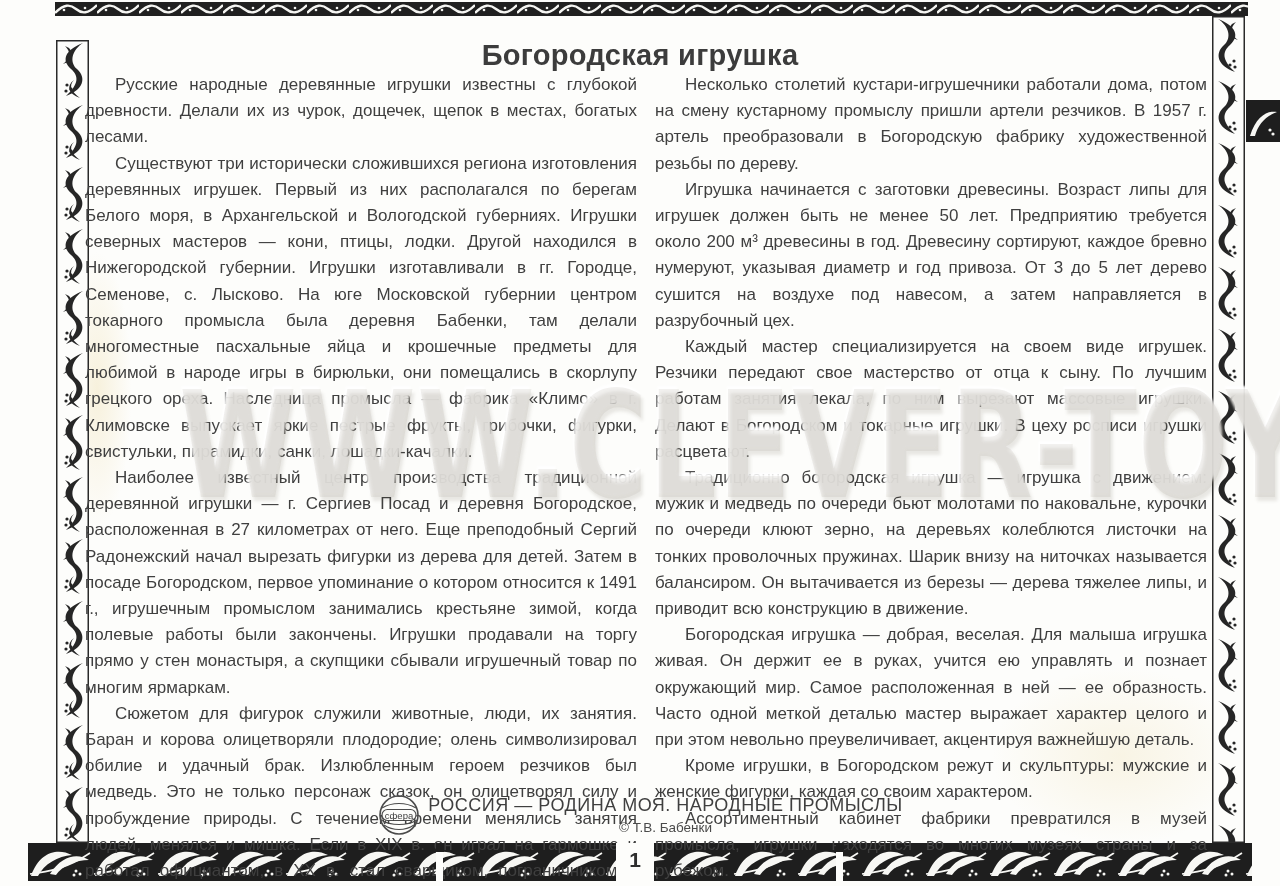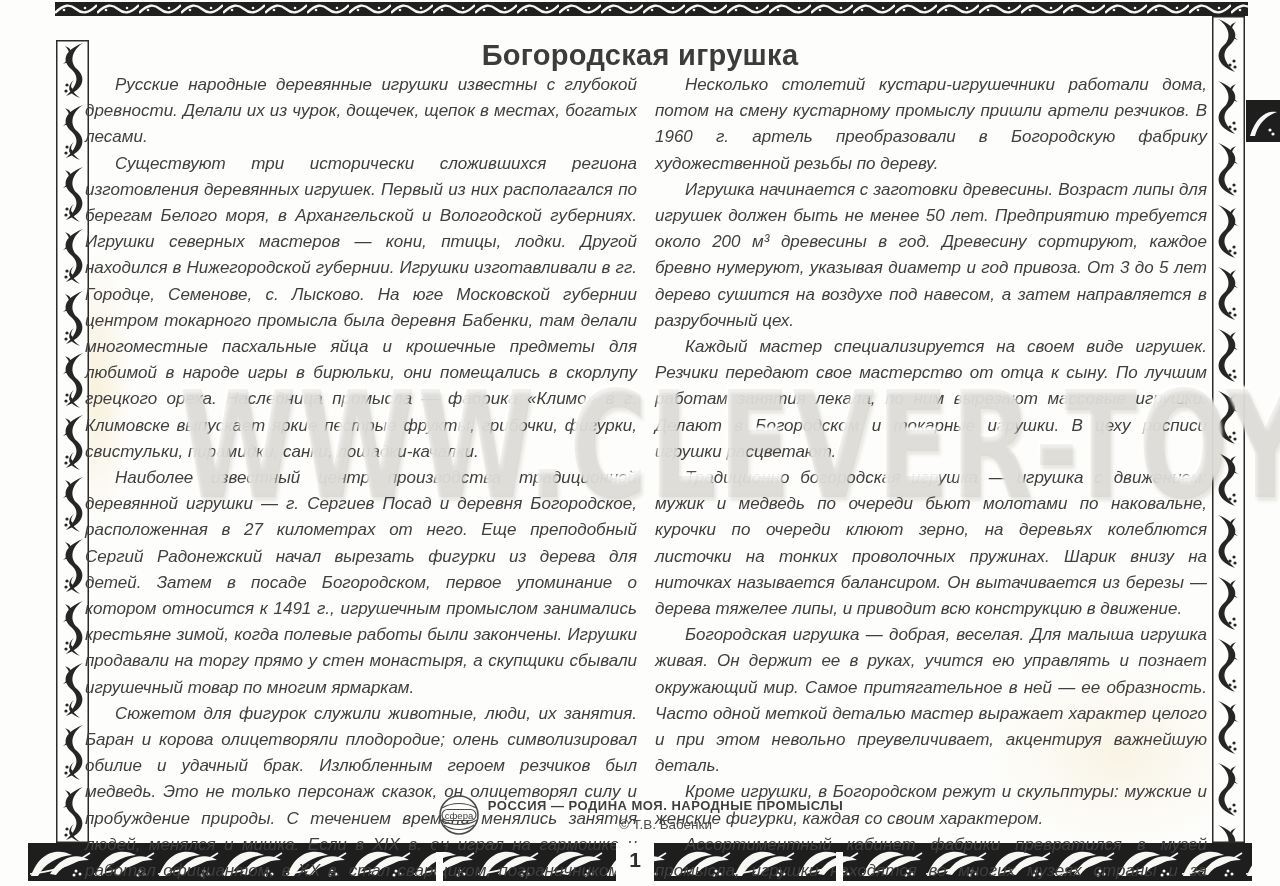--- a/index.html
+++ b/index.html
@@ -14,37 +14,37 @@
     color:#3c3c3c; letter-spacing:0.3px;
   }
   .columns {
     position:absolute; top:72px; left:85px; width:1122px;
     display:flex; gap:18px; z-index:2;
   }
   .col {
     width:552px; font-size:17px; line-height:26.2px;
     color:#3f3f3f; text-align:justify;
   }
-  .col p { margin:0; text-indent:30px;font-style:italic; }
+  .col p { margin:0; text-indent:30px; }
   .watermark {
     position:absolute; top:376px; left:0; width:1280px;
     text-align:center; z-index:4; pointer-events:none;
     font-family:"DejaVu Sans",sans-serif; font-weight:bold;
     font-size:148px; line-height:140px; letter-spacing:2px;
     transform:scaleX(0.72); transform-origin:50% 50%;
     color:rgba(128,118,100,0.10);
     text-shadow:3px 4px 4px rgba(80,72,58,0.12), -2px -3px 3px rgba(255,255,255,0.95);
     white-space:nowrap;
   }
   .footer {
     position:absolute; top:793px; left:0; width:100%;
     display:flex; justify-content:center; align-items:center; gap:7px; z-index:2;
   }
   .footer-lines { text-align:center; }
-  .series-title { font-size:13px; font-weight:bold; color:#3f3f3f; letter-spacing:0.5px; }
+  .series-title { font-size:18px; font-weight:normal; color:#3f3f3f; letter-spacing:0.5px; }
   .copyright { font-size:13.5px; color:#4a4a4a; margin-top:4px; }
   .band { position:absolute; z-index:1; }
   .band-top    { left:55px;   top:2px; }
   .band-left   { left:56px;   top:40px; }
   .band-right  { left:1212px; top:16px; }
   .band-bottom { left:28px;   top:843px; }
   .corner-square { position:absolute; left:1246px; top:100px; z-index:1; }
   .pagenum-gap {
     position:absolute; left:616px; top:843px; width:38px; height:38px;
     background:#fdfdfb; z-index:3; text-align:center;
@@ -150,25 +150,25 @@
   <h1 class="page-title">Богородская игрушка</h1>
 
   <div class="columns">
     <div class="col">
       <p>Русские народные деревянные игрушки известны с глубокой древности. Делали их из чурок, дощечек, щепок в местах, богатых лесами.</p>
       <p>Существуют три исторически сложившихся региона изготовления деревянных игрушек. Первый из них располагался по берегам Белого моря, в Архангельской и Вологодской губерниях. Игрушки северных мастеров — кони, птицы, лодки. Другой находился в Нижегородской губернии. Игрушки изготавливали в гг. Городце, Семенове, с. Лысково. На юге Московской губернии центром токарного промысла была деревня Бабенки, там делали многоместные пасхальные яйца и крошечные предметы для любимой в народе игры в бирюльки, они помещались в скорлупу грецкого ореха. Наследница промысла — фабрика «Климо» в г. Климовске выпускает яркие пестрые фрукты, грибочки, фигурки, свистульки, пирамидки, санки, лошадки-качалки.</p>
       <p>Наиболее известный центр производства традиционной деревянной игрушки — г. Сергиев Посад и деревня Богородское, расположенная в 27 километрах от него. Еще преподобный Сергий Радонежский начал вырезать фигурки из дерева для детей. Затем в посаде Богородском, первое упоминание о котором относится к 1491 г., игрушечным промыслом занимались крестьяне зимой, когда полевые работы были закончены. Игрушки продавали на торгу прямо у стен монастыря, а скупщики сбывали игрушечный товар по многим ярмаркам.</p>
       <p>Сюжетом для фигурок служили животные, люди, их занятия. Баран и корова олицетворяли плодородие; олень символизировал обилие и удачный брак. Излюбленным героем резчиков был медведь. Это не только персонаж сказок, он олицетворял силу и пробуждение природы. С течением времени менялись занятия людей, менялся и мишка. Если в XIX в. он играл на гармошке и работал официантом, в XX в. стал сварщиком, пограничником и даже космонавтом.</p>
     </div>
     <div class="col">
-      <p>Несколько столетий кустари-игрушечники работали дома, потом на смену кустарному промыслу пришли артели резчиков. В 1960 г. артель преобразовали в Богородскую фабрику художественной резьбы по дереву.</p>
+      <p>Несколько столетий кустари-игрушечники работали дома, потом на смену кустарному промыслу пришли артели резчиков. В 1957 г. артель преобразовали в Богородскую фабрику художественной резьбы по дереву.</p>
       <p>Игрушка начинается с заготовки древесины. Возраст липы для игрушек должен быть не менее 50 лет. Предприятию требуется около 200 м³ древесины в год. Древесину сортируют, каждое бревно нумеруют, указывая диаметр и год привоза. От 3 до 5 лет дерево сушится на воздухе под навесом, а затем направляется в разрубочный цех.</p>
       <p>Каждый мастер специализируется на своем виде игрушек. Резчики передают свое мастерство от отца к сыну. По лучшим работам занятия лекала, по ним вырезают массовые игрушки. Делают в Богородском и токарные игрушки. В цеху росписи игрушки расцветают.</p>
       <p>Традиционно богородская игрушка — игрушка с движением: мужик и медведь по очереди бьют молотами по наковальне, курочки по очереди клюют зерно, на деревьях колеблются листочки на тонких проволочных пружинах. Шарик внизу на ниточках называется балансиром. Он вытачивается из березы — дерева тяжелее липы, и приводит всю конструкцию в движение.</p>
-      <p>Богородская игрушка — добрая, веселая. Для малыша игрушка живая. Он держит ее в руках, учится ею управлять и познает окружающий мир. Самое притягательное в ней — ее образность. Часто одной меткой деталью мастер выражает характер целого и при этом невольно преувеличивает, акцентируя важнейшую деталь.</p>
+      <p>Богородская игрушка — добрая, веселая. Для малыша игрушка живая. Он держит ее в руках, учится ею управлять и познает окружающий мир. Самое расположенная в ней — ее образность. Часто одной меткой деталью мастер выражает характер целого и при этом невольно преувеличивает, акцентируя важнейшую деталь.</p>
       <p>Кроме игрушки, в Богородском режут и скульптуры: мужские и женские фигурки, каждая со своим характером.</p>
       <p>Ассортиментный кабинет фабрики превратился в музей промысла, игрушки находятся во многих музеях страны и за рубежом.</p>
     </div>
   </div>
 
   <div class="watermark">WWW.CLEVER-TOY.RU</div>
 
   <div class="footer">
     <svg width="44" height="44" viewBox="0 0 44 44">
       <circle cx="22" cy="22" r="19" fill="none" stroke="#4b4b4b" stroke-width="1.6"></circle>

